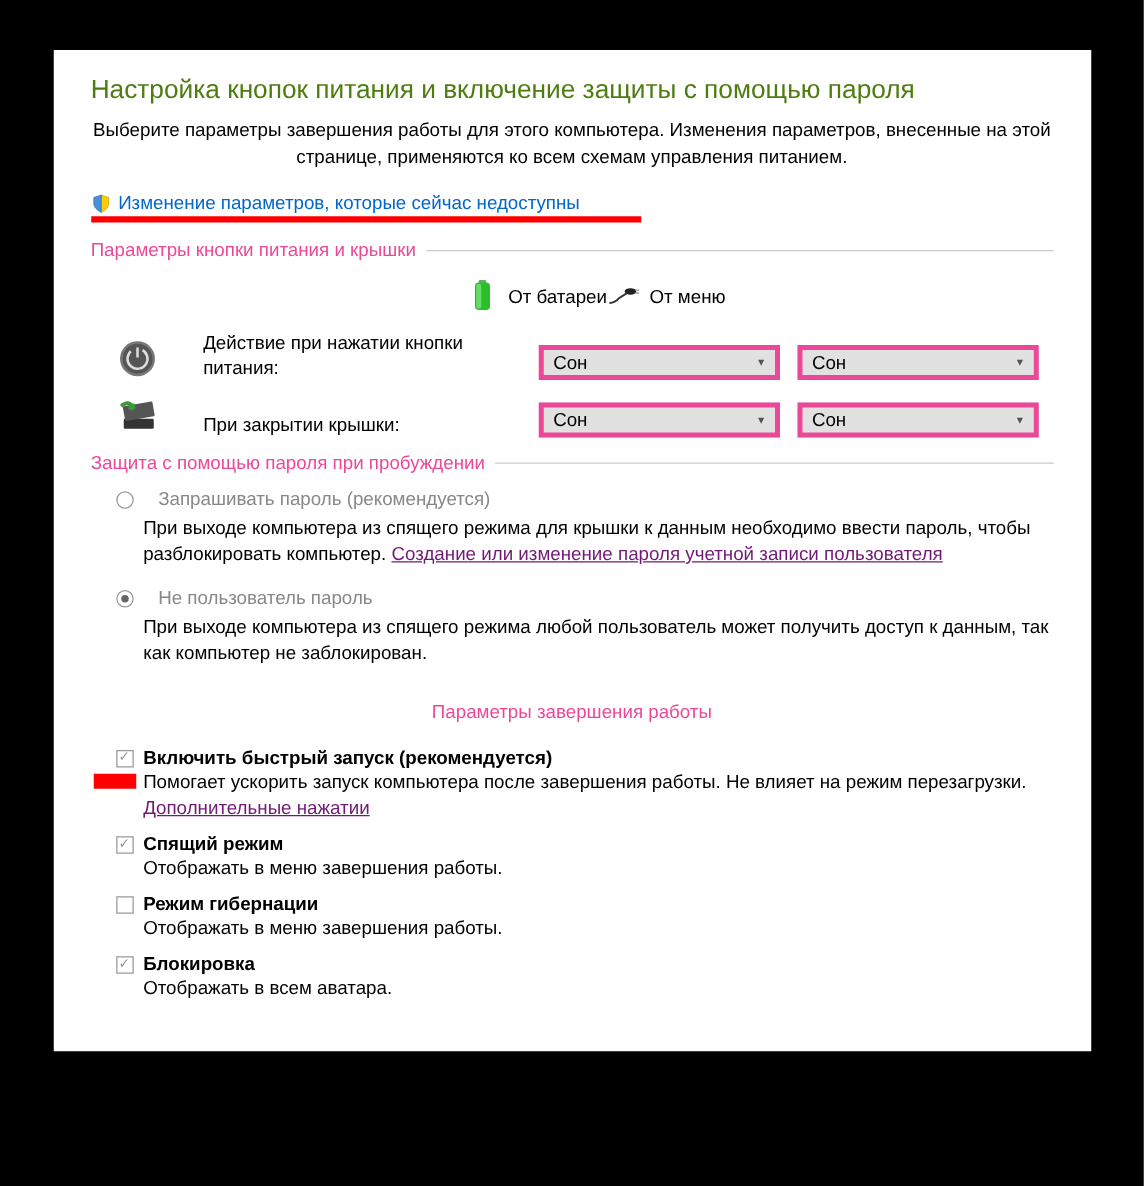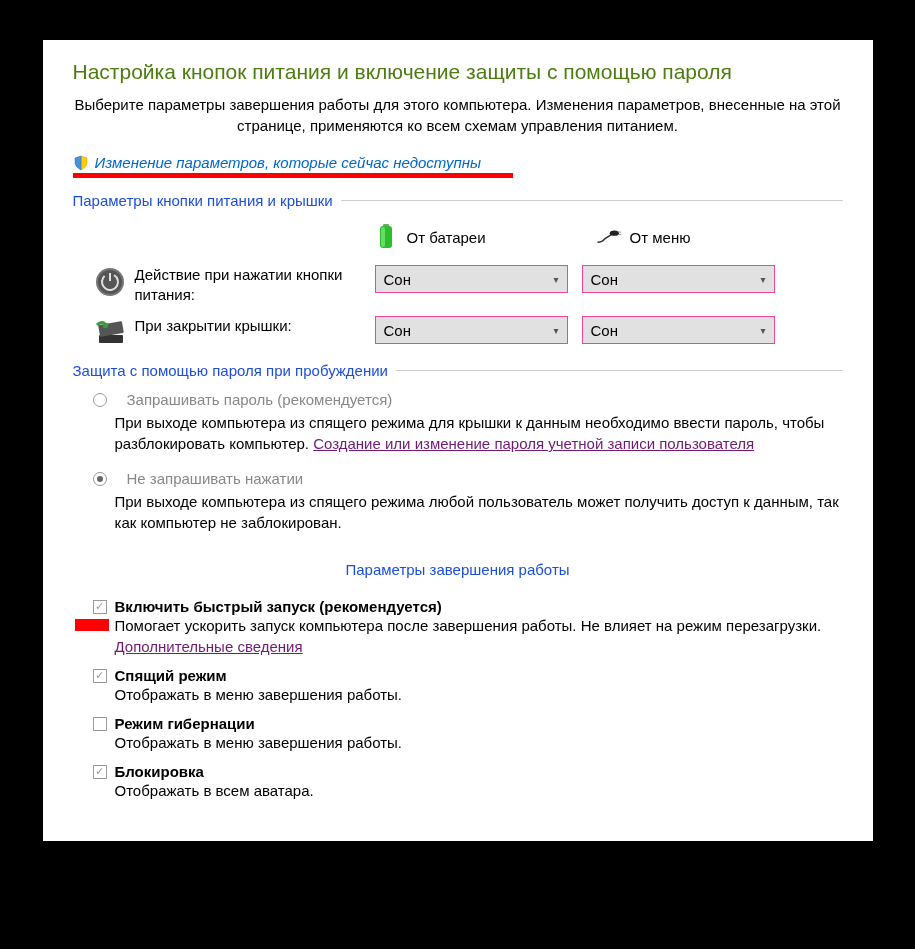--- a/index.html
+++ b/index.html
@@ -27,21 +27,20 @@
   .subtitle {
     margin-bottom: 18px;
     line-height: 1.4;
     text-align: center;
   }
   .link-row {
     display: flex;
     align-items: center;
     gap: 6px;
     margin-bottom: 0;
-    font-style: italic;
   }
   .shield-icon {
     width: 16px; height: 16px;
     display: inline-block;
   }
   .shield-icon svg { width:16px; height:16px; display:block; }
   .link {
     color: #0066cc;
     cursor: pointer;
   }
@@ -54,62 +53,62 @@
   }
   .section-header {
     display: flex;
     align-items: center;
     gap: 8px;
     margin-top: 6px;
     margin-bottom: 12px;
   }
   .section-header .label {
     white-space: nowrap;
-    color:#1d4ed8;
+    color:#ec4899;
   }
   .section-header .rule {
     flex: 1;
     height: 1px;
     background: #ccc;
   }
   .columns-row {
     display: flex;
     margin-left: 300px;
-    gap: 110px;
     margin-bottom: 12px;
   }
   .col-head {
     display: flex;
     align-items: center;
     gap: 8px;
   }
   .col-head .ico { width:26px; height:32px; display:flex; align-items:center; justify-content:center; }
   .setting-row {
     display: flex;
-    align-items: flex-start;
+    align-items: flex-end;
     margin-bottom: 12px;
     margin-left: 20px;
+    gap: 28px;
   }
   .setting-row .ico {
     width: 34px; height: 34px;
     display:flex; align-items:center; justify-content:center;
     margin-right: 8px;
   }
   .setting-row .lbl {
     width: 240px;
     line-height:1.3;
   }
   .setting-row .selects {
     display: flex;
     gap: 14px;
   }
   .combo {
     width: 193px;
     height: 28px;
-    border: 1px solid #ec4899;
+    border: 4px solid #ec4899;
     background: #e1e1e1;
     display: flex;
     align-items: center;
     justify-content: space-between;
     padding: 0 8px;
     cursor: default;
   }
   .combo .chev {
     font-size: 10px;
     color:#555;
@@ -278,38 +277,38 @@
       <span class="rlabel">Запрашивать пароль (рекомендуется)</span>
     </div>
     <div class="radio-desc">
       <span>При выходе компьютера из спящего режима для крышки к данным необходимо ввести пароль, чтобы разблокировать компьютер. </span><span class="inline-link">Создание или изменение пароля учетной записи пользователя</span>
     </div>
   </div>
 
   <div class="radio-block">
     <div class="radio-head disabled">
       <span class="radio selected"></span>
-      <span class="rlabel">Не запрашивать нажатии</span>
+      <span class="rlabel">Не пользователь пароль</span>
     </div>
     <div class="radio-desc">При выходе компьютера из спящего режима любой пользователь может получить доступ к данным, так как компьютер не заблокирован.</div>
   </div>
 
   <div class="section-header" style="margin-top:28px;flex-direction:column;">
     <span class="label">Параметры завершения работы</span>
     <span class="rule"></span>
   </div>
 
   <div class="check-block">
     <div class="check-head">
       <span class="chk checked"></span>
       <span class="check-title">Включить быстрый запуск (рекомендуется)</span>
     </div>
     <div class="check-desc">
       <span class="redbox"></span>
-      <span>Помогает ускорить запуск компьютера после завершения работы. Не влияет на режим перезагрузки. </span><span class="inline-link">Дополнительные сведения</span>
+      <span>Помогает ускорить запуск компьютера после завершения работы. Не влияет на режим перезагрузки. </span><span class="inline-link">Дополнительные нажатии</span>
     </div>
   </div>
 
   <div class="check-block">
     <div class="check-head">
       <span class="chk checked"></span>
       <span class="check-title">Спящий режим</span>
     </div>
     <div class="check-desc">Отображать в меню завершения работы.</div>
   </div>

